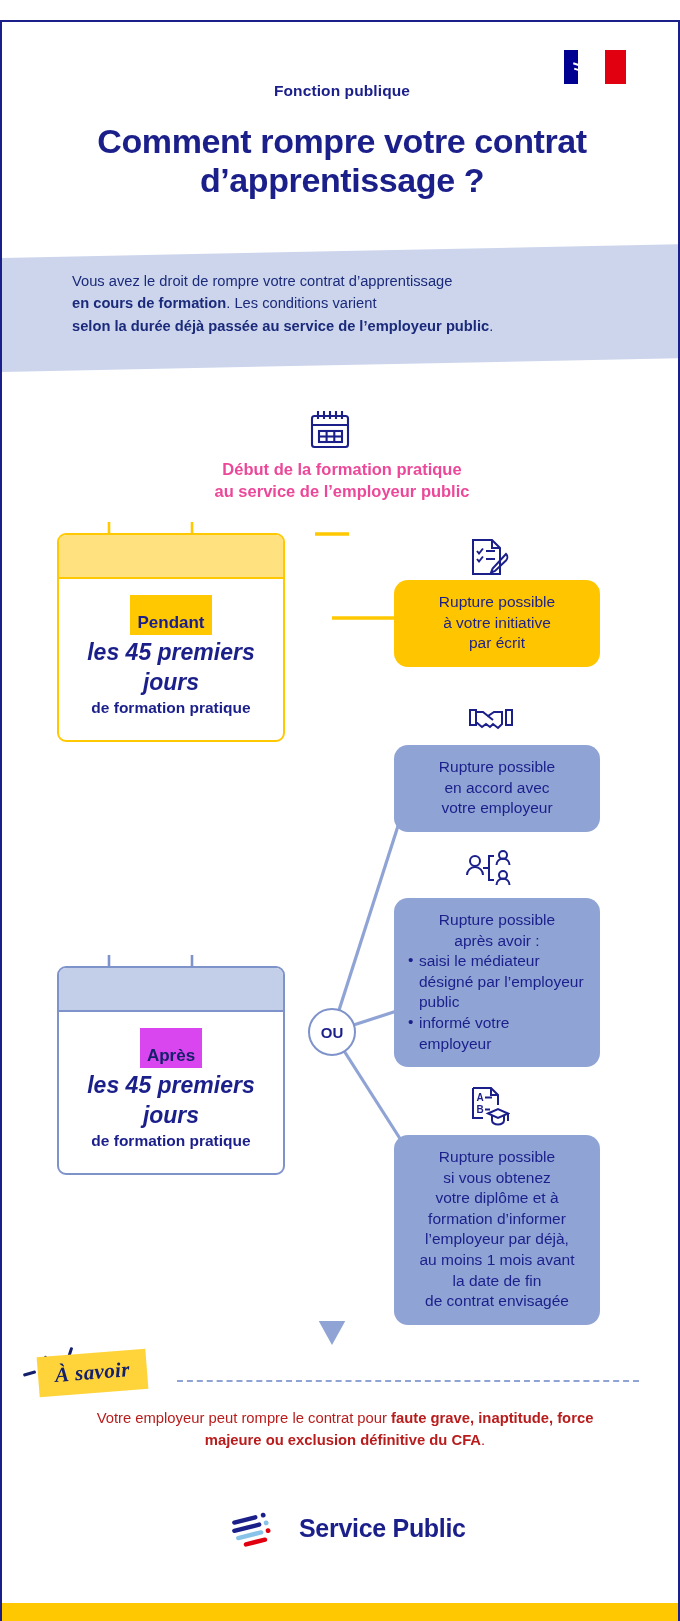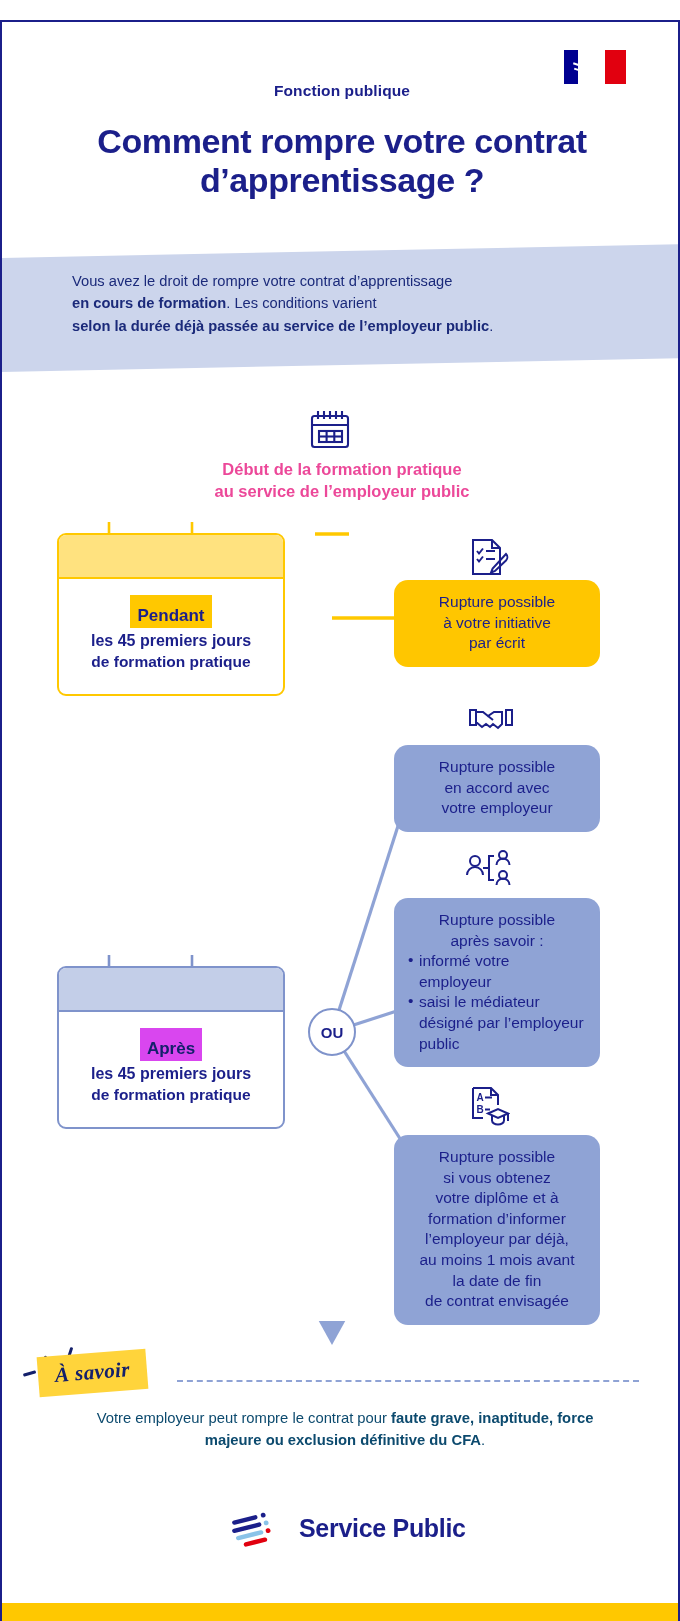--- a/index.html
+++ b/index.html
@@ -99,24 +99,24 @@
   }
   .cal-card .bar { height: 44px; border-bottom: 2.5px solid; }
   .cal-card .body {
     padding: 16px 10px 22px;
     text-align: center;
     color: #1b1f8a;
   }
   .cal-card .kw {
     display: inline-block;
     font-weight: bold; font-size: 17px;
-    padding: 11px 7px 2px;
+    padding: 18px 7px 2px;
     margin-bottom: 3px;
   }
-  .cal-card .l1 { font-weight: bold; font-size: 16px; line-height: 1.3; }
+  .cal-card .l1 { font-weight: bold; font-size: 23px; line-height: 1.3; font-style: italic; }
   .cal-card .l2 { font-weight: bold; font-size: 15.5px; line-height: 1.3; }
 
   #card-pendant { left: 55px; top: 511px; border-color: #ffc800; }
   #card-pendant .bar { background: #ffe27f; border-bottom-color: #ffc800; }
   #card-pendant .kw { background: #ffc800; }
 
   #card-apres { left: 55px; top: 944px; border-color: #7f93cb; }
   #card-apres .bar { background: #c3cee8; border-bottom-color: #7f93cb; }
   #card-apres .kw { background: #d946ef; color: #14206b; }
 
@@ -176,21 +176,21 @@
   #sp3 { left: 21px; top: 1350px; width: 13px; height: 2.5px; transform: rotate(-16deg); }
 
   #savoir-dash {
     position: absolute; left: 175px; top: 1358px;
     width: 462px; height: 0;
     border-top: 2px dashed #8fa3d5;
   }
   #savoir-text {
     position: absolute; left: 88px; top: 1385px; width: 510px;
     text-align: center;
-    color: #0c4a6e; font-size: 14.8px; line-height: 1.5;
+    color: #b91c1c; font-size: 14.8px; line-height: 1.5;
   }
   #savoir-text b { font-weight: bold; }
 
   
   #sp-logo {
     position: absolute; left: 228px; top: 1483px;
     display: flex; align-items: center; gap: 23px;
   }
   #sp-wordmark {
     color: #1b1f8a; font-weight: bold; font-size: 25px;
@@ -339,24 +339,24 @@
       <circle cx="39" cy="7" r="4"></circle>
       <path d="M32.5 17 a6.5 6.5 0 0 1 13 0"></path>
       <circle cx="39" cy="27" r="4"></circle>
       <path d="M32.5 37 a6.5 6.5 0 0 1 13 0"></path>
       <path d="M19 20 h6 v-12 h5"></path>
       <path d="M25 20 v12 h5"></path>
     </svg>
   </div>
   <div class="bubble blue" id="bubble-3">
     <div>Rupture possible</div>
-    <div>après savoir :</div>
+    <div>après avoir :</div>
     <ul>
+      <li>saisi le médiateur désigné par l’employeur public</li>
       <li>informé votre employeur</li>
-      <li>saisi le médiateur désigné par l’employeur public</li>
     </ul>
   </div>
 
   <div class="bub-icon" id="icon-4">
     <svg width="42" height="42" viewBox="0 0 42 42" fill="none" stroke="#1b1f8a" stroke-width="2">
       <path d="M5 3 h18 l7 7 v10"></path>
       <path d="M5 3 v30 h10"></path>
       <path d="M23 3 v7 h7"></path>
       <text x="8.5" y="16" font-size="10" font-family="'Liberation Sans',sans-serif" fill="#1b1f8a" stroke="none" font-weight="bold">A</text>
       <text x="8.5" y="28" font-size="10" font-family="'Liberation Sans',sans-serif" fill="#1b1f8a" stroke="none" font-weight="bold">B</text>

